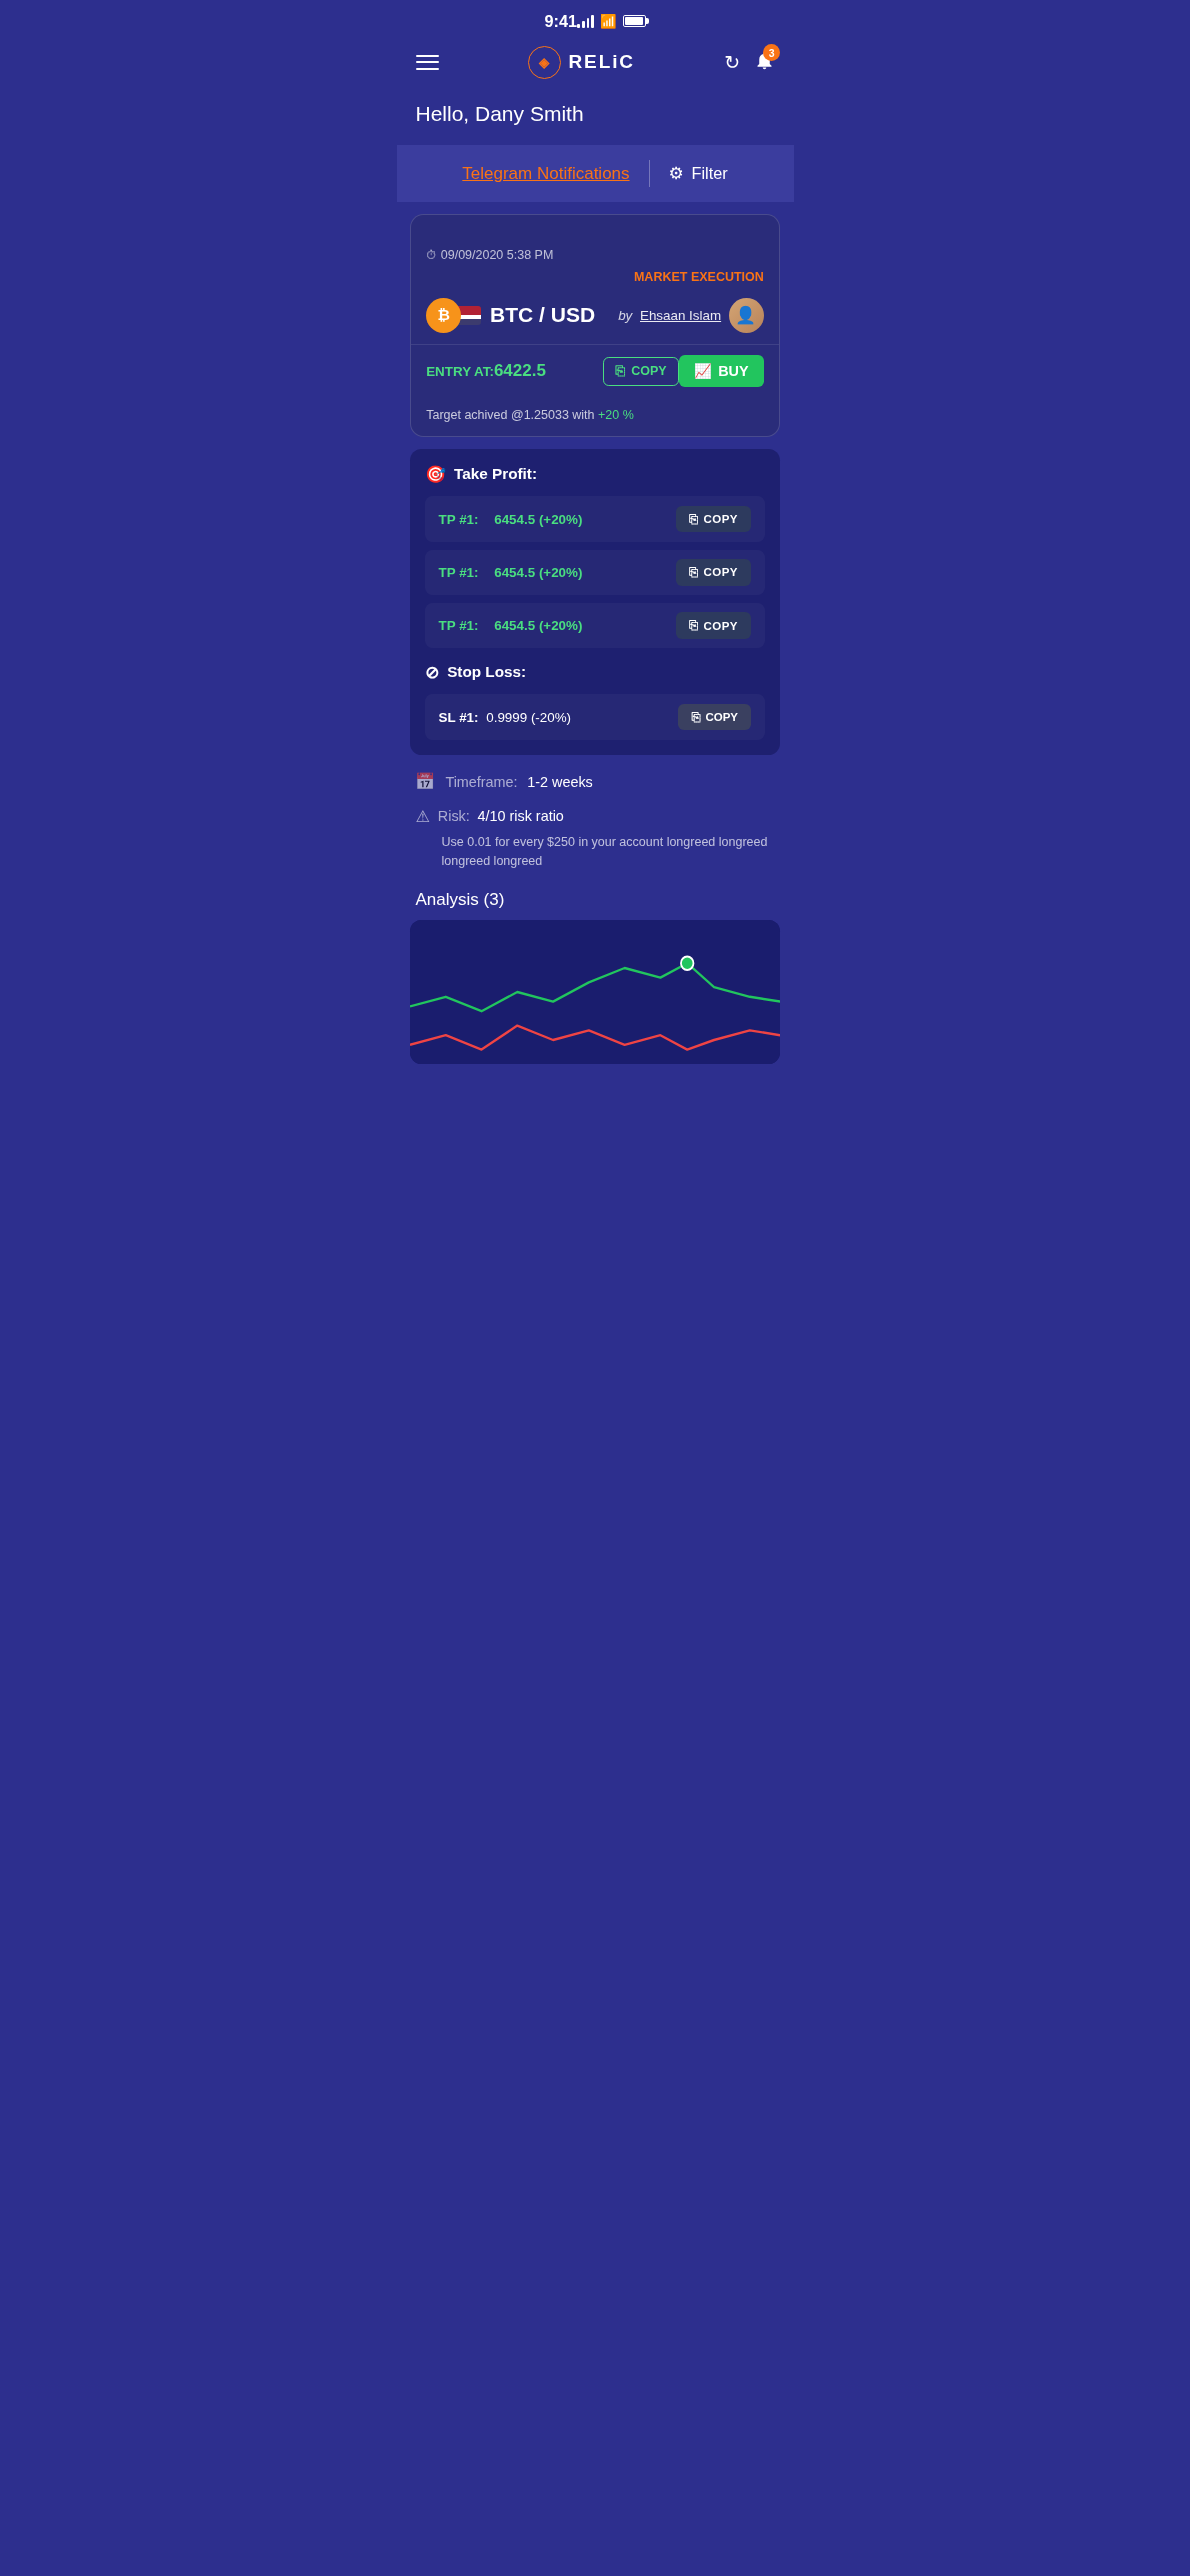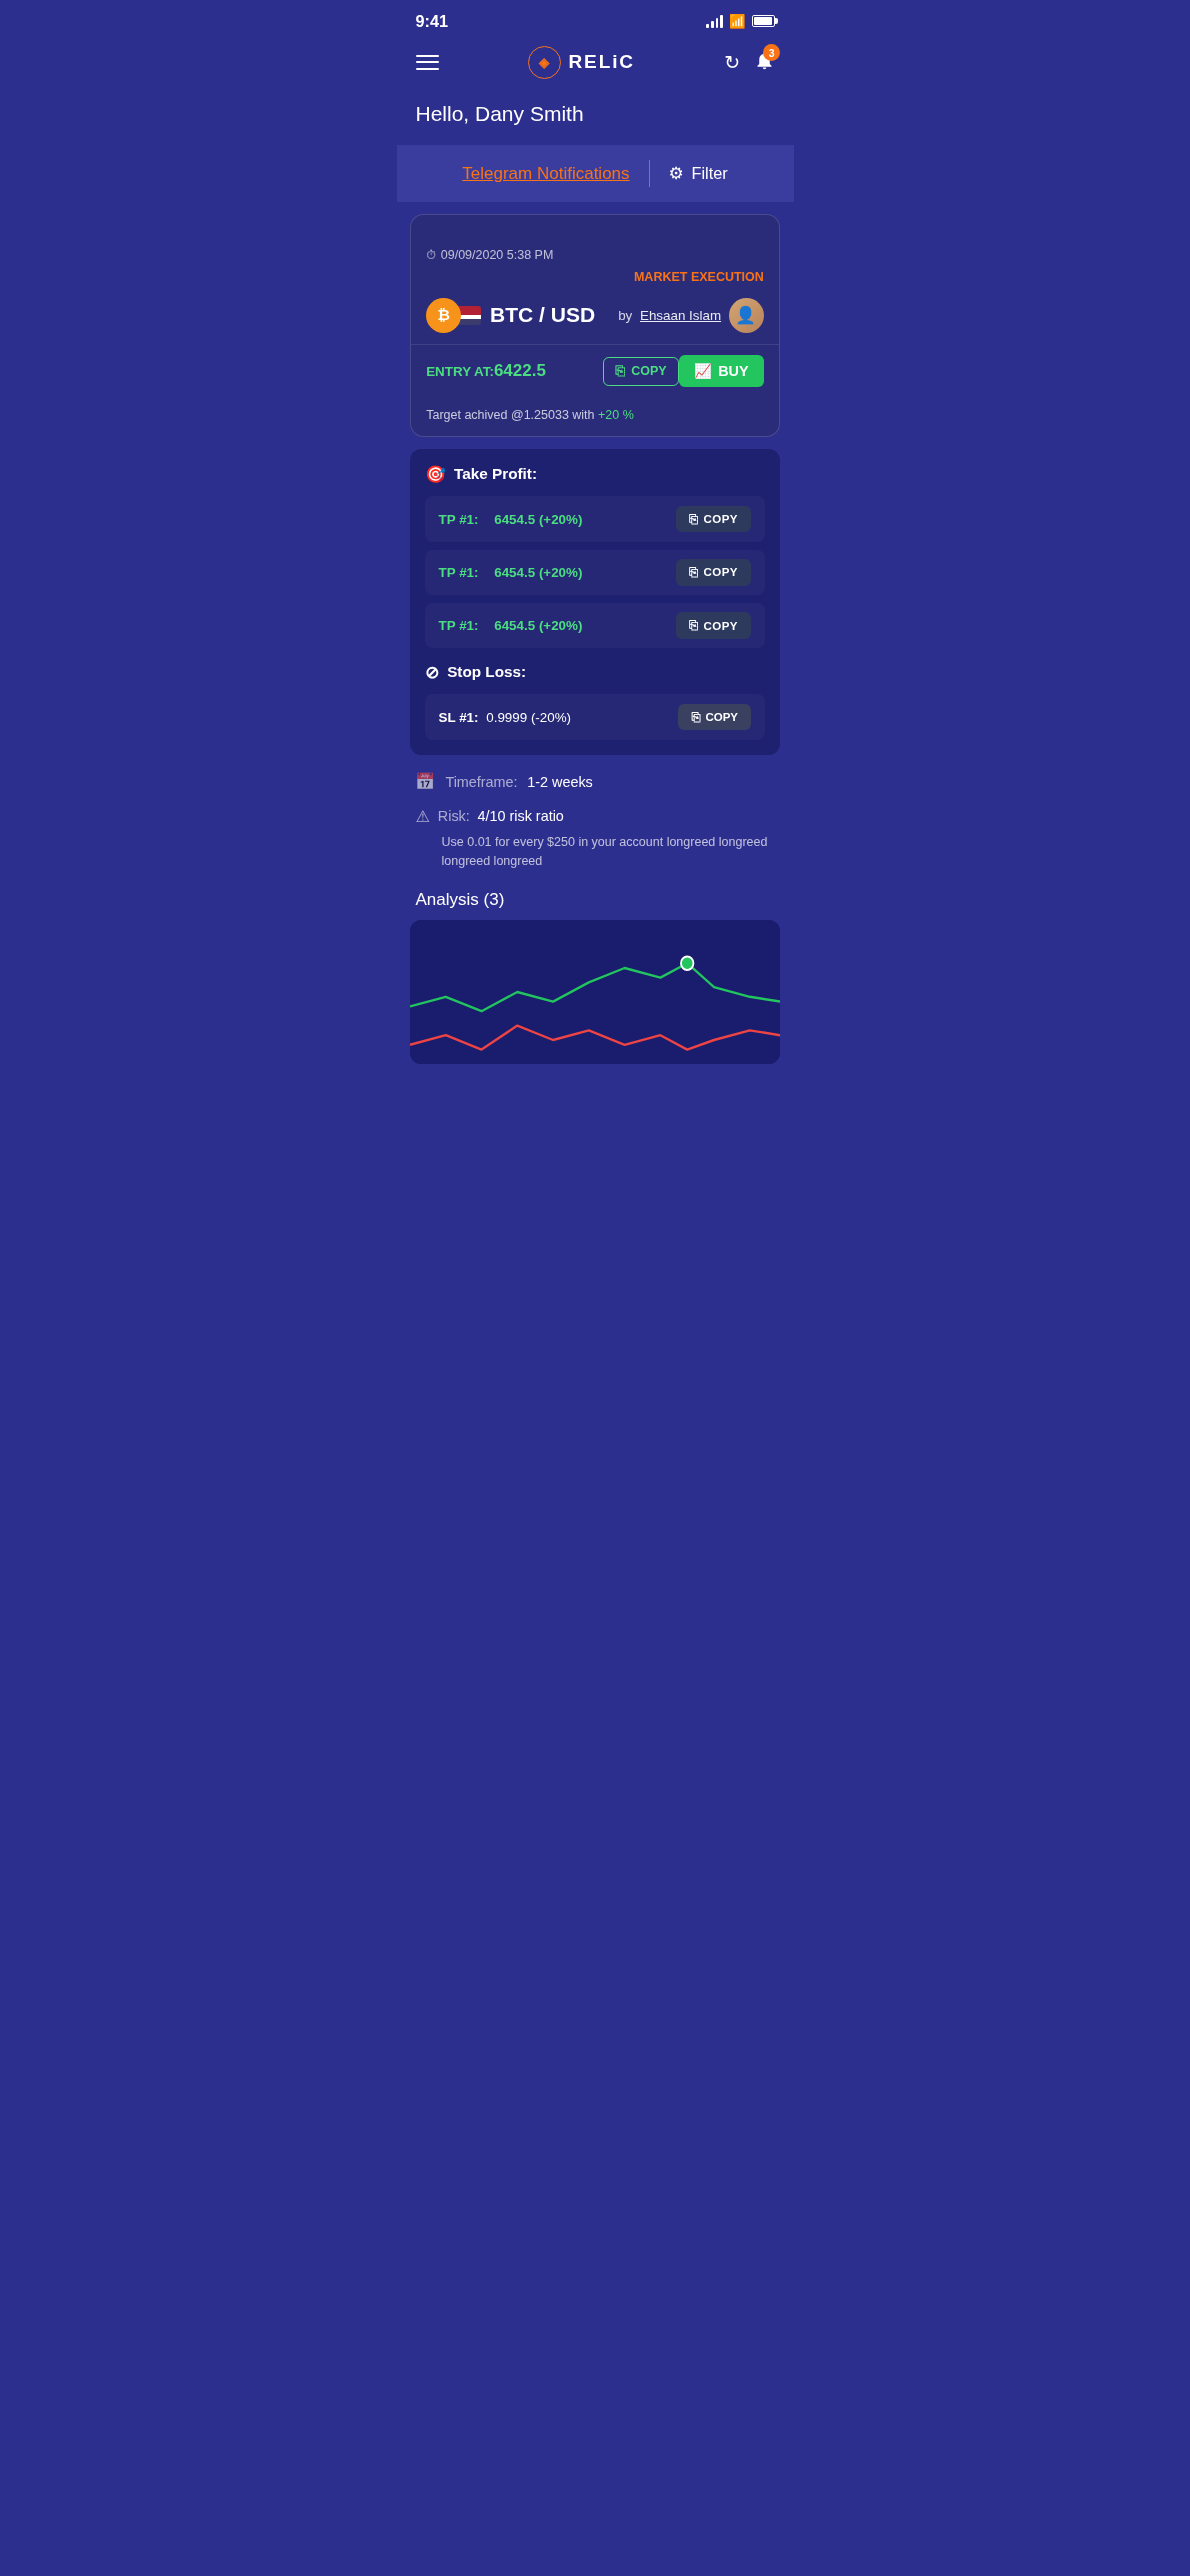--- a/index.html
+++ b/index.html
@@ -9,21 +9,21 @@
       background: #2d2f8e;
       max-width: 397px;
       margin: 0 auto;
       min-height: 859px;
       color: white;
     }
 
     
     .status-bar {
       display: flex;
-      justify-content: space-between;
+      justify-content: center;
       align-items: center;
       padding: 11.5px 19px 5.8px;
       background: #2d2f8e;
     }
     .status-time { font-size: 16.3px; font-weight: 600; }
     .status-icons { display: flex; align-items: center; gap: 5.8px; }
     .signal-bars { display: flex; align-items: flex-end; gap: 1.9px; height: 13.4px; }
     .signal-bars span { background: white; border-radius: 1px; width: 2.9px; }
     .signal-bars span:nth-child(1) { height: 3.8px; }
     .signal-bars span:nth-child(2) { height: 6.7px; }
@@ -141,21 +141,21 @@
     .flag-icon {
       width: 27px; height: 19px; margin-left: -7.7px;
       border-radius: 2.9px; overflow: hidden;
       display: flex; flex-direction: column;
     }
     .flag-red { height: 50%; background: #B22234; }
     .flag-white { height: 20%; background: white; }
     .flag-blue { height: 30%; background: #3C3B6E; }
     .pair-name { font-size: 21px; font-weight: 700; color: white; }
     .pair-right { display: flex; align-items: center; gap: 7.7px; }
-    .by-label { color: rgba(255,255,255,0.8); font-size: 13.4px; }
+    .by-label { color: rgba(255,255,255,0.8); font-size: 13.4px; font-style: italic; }
     .author-name { color: rgba(255,255,255,0.9); font-size: 13.4px; text-decoration: underline; }
     .author-avatar {
       width: 35px; height: 35px; border-radius: 50%;
       background: #c8a882; overflow: hidden;
       display: flex; align-items: center; justify-content: center;
     }
     .author-avatar-img {
       width: 100%; height: 100%;
       background: linear-gradient(135deg, #d4a574, #b8835a);
       display: flex; align-items: center; justify-content: center;

